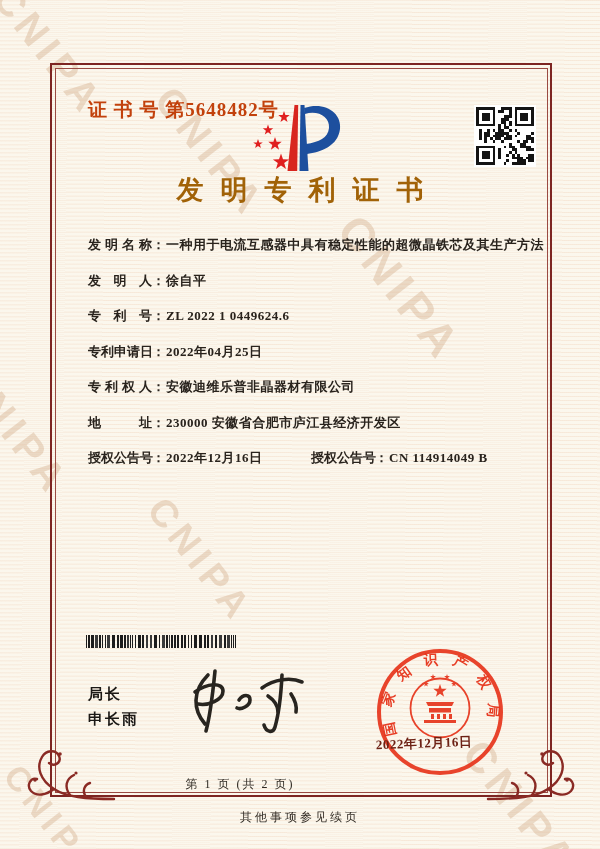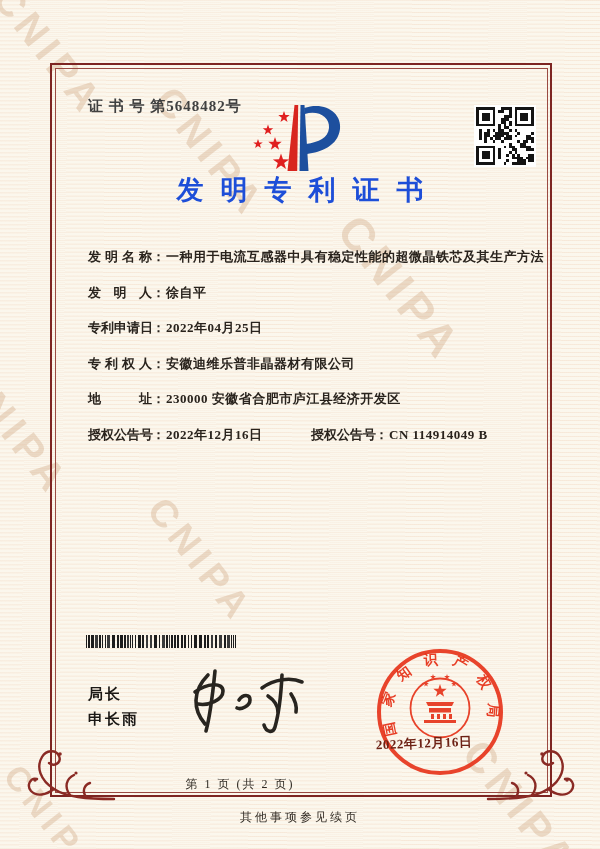--- a/index.html
+++ b/index.html
@@ -10,26 +10,26 @@
       repeating-linear-gradient(1.5deg, transparent 0 3px, rgba(232,172,132,0.07) 3px 4px),
       repeating-linear-gradient(0deg, rgba(226,158,118,0.11) 0 1px, transparent 1px 4px);}
   .wm-layer{position:absolute;inset:0;z-index:0;pointer-events:none;}
   .wm{position:absolute;transform:translate(-50%,-50%) rotate(52deg);
       font-family:"Liberation Sans","DejaVu Sans",sans-serif;font-weight:700;
       color:rgba(195,148,106,0.30);letter-spacing:6px;white-space:nowrap;}
   .frame{position:absolute;left:50px;top:63px;width:502px;height:734px;
          border:2.5px solid #7d2522;box-sizing:border-box;z-index:2;}
   .frame-inner{position:absolute;inset:2.5px;border:1px solid #9a4a42;}
   .abs{position:absolute;z-index:3;}
-  .cert-no{left:88px;top:97px;font-size:15px;font-weight:600;color:#404040;letter-spacing:1px;}
+  .cert-no{left:88px;top:97px;font-size:19px;font-weight:600;color:#c2410c;letter-spacing:1px;}
   .logo{left:248px;top:101px;}
   .qr{left:474px;top:105px;background:#fff;padding:2px;}
   .title{left:0;top:172px;width:600px;text-align:center;font-size:27px;font-weight:700;
-         color:#1d4ed8;letter-spacing:17px;text-indent:17px;}
-  .fields{left:88px;top:247px;width:450px;font-size:13px;color:#29231d;font-weight:600;}
+         color:#a16207;letter-spacing:17px;text-indent:17px;}
+  .fields{left:88px;top:235px;width:450px;font-size:13px;color:#29231d;font-weight:600;}
   .frow{margin-bottom:15.5px;white-space:nowrap;line-height:20px;}
   .flabel{display:inline-block;width:64px;text-align:justify;text-align-last:justify;vertical-align:top;}
   .fcolon{display:inline-block;width:14px;}
   .fval{letter-spacing:0.5px;}
   .fval-fixed{display:inline-block;width:145px;}
   .paras{left:88px;top:488px;width:426px;font-size:12.5px;line-height:18.5px;
          color:#332d26;letter-spacing:0.6px;text-align:justify;}
   .paras p{margin:0;text-indent:2em;}
   .barcode{left:86px;top:635px;height:13px;font-size:0;}
   .barcode span{display:inline-block;height:13px;vertical-align:top;}
@@ -213,20 +213,23 @@
 <div class="abs title">发明专利证书</div>
 
 <div class="abs fields">
   <div class="frow">
     <span class="flabel">发明名称</span><span class="fcolon">：</span><span class="fval">一种用于电流互感器中具有稳定性能的超微晶铁芯及其生产方法</span>
   </div>
   <div class="frow">
     <span class="flabel">发明人</span><span class="fcolon">：</span><span class="fval">徐自平</span>
   </div>
   <div class="frow">
+    <span class="flabel">专利号</span><span class="fcolon">：</span><span class="fval">ZL 2022 1 0449624.6</span>
+  </div>
+  <div class="frow">
     <span class="flabel">专利申请日</span><span class="fcolon">：</span><span class="fval">2022年04月25日</span>
   </div>
   <div class="frow">
     <span class="flabel">专利权人</span><span class="fcolon">：</span><span class="fval">安徽迪维乐普非晶器材有限公司</span>
   </div>
   <div class="frow">
     <span class="flabel">地址</span><span class="fcolon">：</span><span class="fval">230000 安徽省合肥市庐江县经济开发区</span>
   </div>
   <div class="frow">
     <span class="flabel">授权公告号</span><span class="fcolon">：</span><span class="fval fval-fixed">2022年12月16日</span><span class="flabel">授权公告号</span><span class="fcolon">：</span><span class="fval">CN 114914049 B</span>

